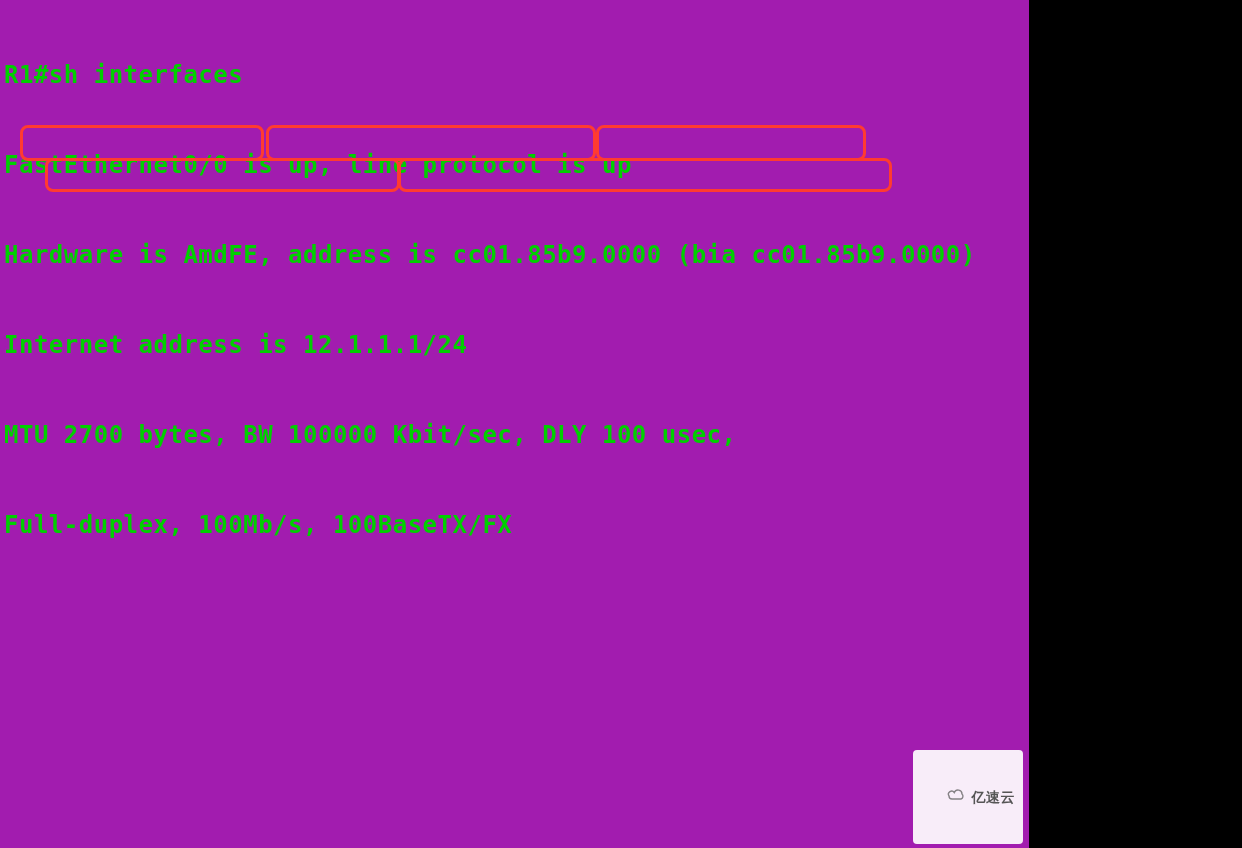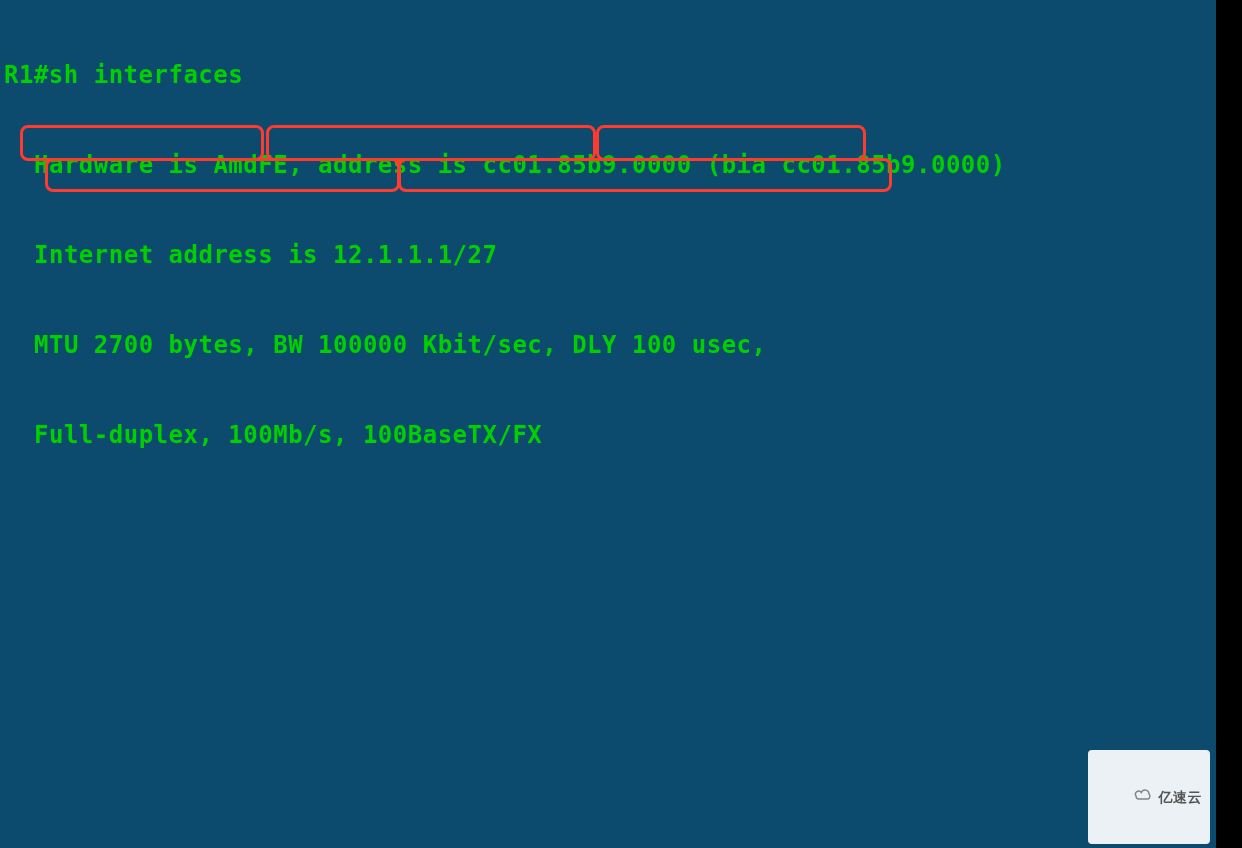--- a/index.html
+++ b/index.html
@@ -5,35 +5,35 @@
   html, body {
     margin: 0;
     padding: 0;
     width: 1242px;
     height: 848px;
     background: #000000;
     overflow: hidden;
   }
   .terminal {
     position: relative;
-    width: 1216px;
+    width: 1029px;
     height: 848px;
-    background: #0c4a6e;
+    background: #a21caf;
     font-family: "Menlo", "Monaco", "Consolas", "DejaVu Sans Mono", monospace;
     font-size: 24px;
     line-height: 30px;
     font-weight: 600;
     color: #00d000;
     white-space: pre;
     letter-spacing: 0.5px;
   }
   .line {
     padding-left: 4px;
   }
-  .indent1 { margin-left: 30px; }
+  .indent1 { }
   .highlight-box {
     position: absolute;
     border: 3px solid #ff3b30;
     border-radius: 8px;
     box-sizing: border-box;
     pointer-events: none;
   }
   
   .box-mtu {
     left: 20px;
@@ -66,35 +66,36 @@
     height: 34px;
   }
   .watermark {
     position: absolute;
     right: 6px;
     bottom: 4px;
     background: rgba(255,255,255,0.92);
     color: #555;
     font-family: sans-serif;
     font-size: 14px;
-    padding: 2px 8px 2px 18px;
+    padding: 2px 8px 2px 6px;
     border-radius: 4px;
     display: flex;
     align-items: center;
     gap: 6px;
   }
   .watermark svg { opacity: 0.7; }
 </style>
 </head>
 <body>
 
 <div class="terminal">
   <div class="line">R1#sh interfaces</div>
+  <div class="line">FastEthernet0/0 is up, line protocol is up</div>
   <div class="line indent1">Hardware is AmdFE, address is cc01.85b9.0000 (bia cc01.85b9.0000)</div>
-  <div class="line indent1">Internet address is 12.1.1.1/27</div>
+  <div class="line indent1">Internet address is 12.1.1.1/24</div>
   <div class="line indent1">MTU 2700 bytes, BW 100000 Kbit/sec, DLY 100 usec,</div>
   <div class="line indent1">Full-duplex, 100Mb/s, 100BaseTX/FX</div>
   
   
   
   
   
   
   
   

